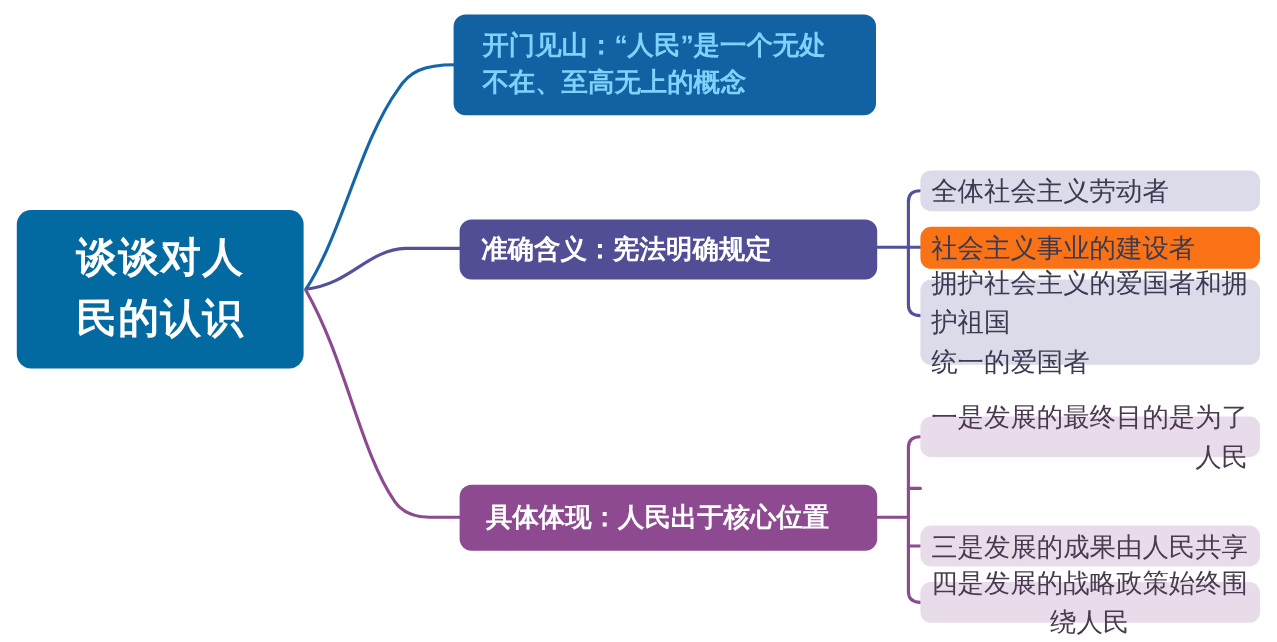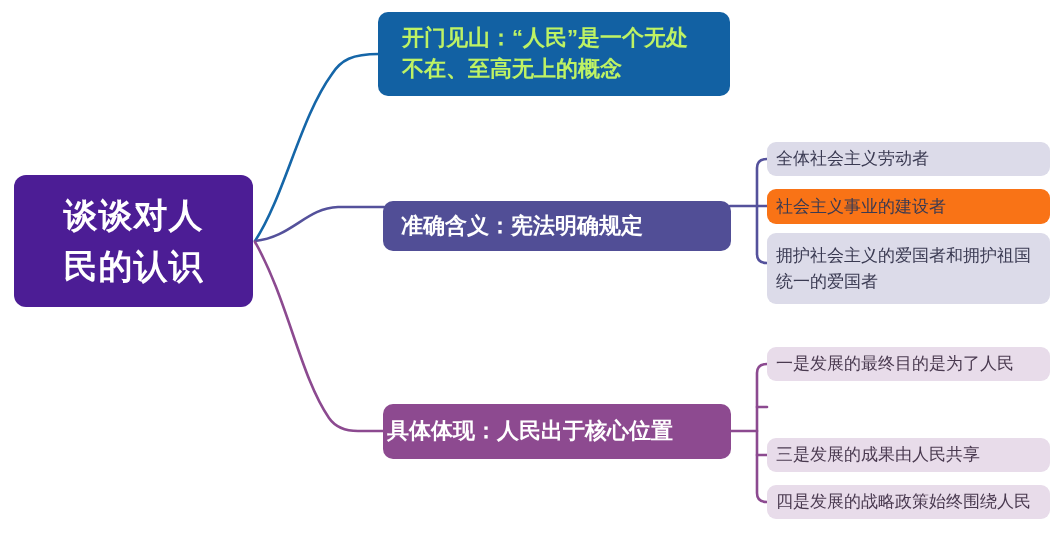--- a/index.html
+++ b/index.html
@@ -13,21 +13,21 @@
   }
   .node .label{white-space:pre-line;display:block;}
   .root{
     justify-content:center;text-align:center;border-radius:12px;
     font-size:34px;font-weight:bold;line-height:1.5;letter-spacing:1px;
   }
   .branch{
     border-radius:10px;font-size:22px;font-weight:bold;line-height:1.4;
   }
   .child{
-    border-radius:9px;font-size:17px;line-height:1.5;padding:2px 10px 2px 9px;
+    border-radius:9px;font-size:22px;line-height:1.5;padding:2px 10px 2px 9px;
   }
 </style>
 </head>
 <body>
 
 <div class="canvas">
 
   <svg class="connectors" width="1064" height="535" viewBox="0 0 1064 535">
 
     <path d="M255,241 C285,195 300,118 332,74 C341,60 352,54 379,54" fill="none" stroke-width="2.6" stroke-linecap="round" stroke="#1566A8"></path>
@@ -38,51 +38,51 @@
 
     <path d="M730,206 L767,206" fill="none" stroke-width="2.6" stroke-linecap="round" stroke="#54519B"></path>
     <path d="M767,159 Q757,159 757,168 L757,254 Q757,263 767,263" fill="none" stroke-width="2.6" stroke-linecap="round" stroke="#54519B"></path>
 
     <path d="M730,431 L757,431" fill="none" stroke-width="2.6" stroke-linecap="round" stroke="#8C4A90"></path>
     <path d="M767,364 Q757,364 757,373 L757,493 Q757,502 767,502" fill="none" stroke-width="2.6" stroke-linecap="round" stroke="#8C4A90"></path>
     <path d="M757,407 L767,407" fill="none" stroke-width="2.6" stroke-linecap="round" stroke="#8C4A90"></path>
     <path d="M757,455 L767,455" fill="none" stroke-width="2.6" stroke-linecap="round" stroke="#8C4A90"></path>
   </svg>
 
-  <div class="node root" style="left: 14px; top: 175px; width: 239px; height: 132px; background: #4c1d95;">
+  <div class="node root" style="left: 14px; top: 175px; width: 239px; height: 132px; background: #0369a1;">
     <span class="label" style="color: rgb(255, 255, 255);">谈谈对人
 民的认识</span>
   </div>
 
   <div class="node branch" style="left: 378px; top: 12px; width: 352px; height: 84px; padding-left: 24px; background: rgb(18, 97, 163);">
-    <span class="label" style="color: #bef264;">开门见山：“人民”是一个无处
+    <span class="label" style="color: #7dd3fc;">开门见山：“人民”是一个无处
 不在、至高无上的概念</span>
   </div>
 
-  <div class="node branch" style="left: 383px; top: 183px; width: 348px; height: 50px; padding-left: 18px; background: rgb(81, 78, 150); margin-top: 18px;">
+  <div class="node branch" style="left: 383px; top: 183px; width: 348px; height: 50px; padding-left: 18px; background: rgb(81, 78, 150);">
     <span class="label" style="color: rgb(255, 255, 255);">准确含义：宪法明确规定</span>
   </div>
 
-  <div class="node branch" style="left: 383px; top: 404px; width: 348px; height: 55px; padding-left: 4px; background: rgb(141, 74, 144);">
+  <div class="node branch" style="left: 383px; top: 404px; width: 348px; height: 55px; padding-left: 22px; background: rgb(141, 74, 144);">
     <span class="label" style="color: rgb(255, 255, 255);">具体体现：人民出于核心位置</span>
   </div>
 
   <div class="node child" style="left: 767px; top: 142px; width: 283px; height: 34px; background: rgb(220, 219, 233);">
     <span class="label" style="color: rgb(58, 58, 82);">全体社会主义劳动者</span>
   </div>
   <div class="node child" style="left: 767px; top: 189px; width: 283px; height: 35px; background: #f97316;">
     <span class="label" style="color: rgb(58, 58, 82);">社会主义事业的建设者</span>
   </div>
   <div class="node child" style="left: 767px; top: 233px; width: 283px; height: 71px; background: rgb(220, 219, 233);">
     <span class="label" style="color: rgb(58, 58, 82);">拥护社会主义的爱国者和拥护祖国
 统一的爱国者</span>
   </div>
 
   <div class="node child" style="left: 767px; top: 347px; width: 283px; height: 34px; background: rgb(232, 220, 234);">
-    <span class="label" style="color: rgb(74, 58, 80);">一是发展的最终目的是为了人民</span>
+    <span class="label" style="color: rgb(74, 58, 80); text-align: right;">一是发展的最终目的是为了人民</span>
   </div>
   <div class="node child" style="left: 767px; top: 438px; width: 283px; height: 34px; background: rgb(232, 220, 234);">
     <span class="label" style="color: rgb(74, 58, 80);">三是发展的成果由人民共享</span>
   </div>
   <div class="node child" style="left: 767px; top: 485px; width: 283px; height: 34px; background: rgb(232, 220, 234); text-align: center;">
     <span class="label" style="color: rgb(74, 58, 80);">四是发展的战略政策始终围绕人民</span>
   </div>
 
 </div>
 

